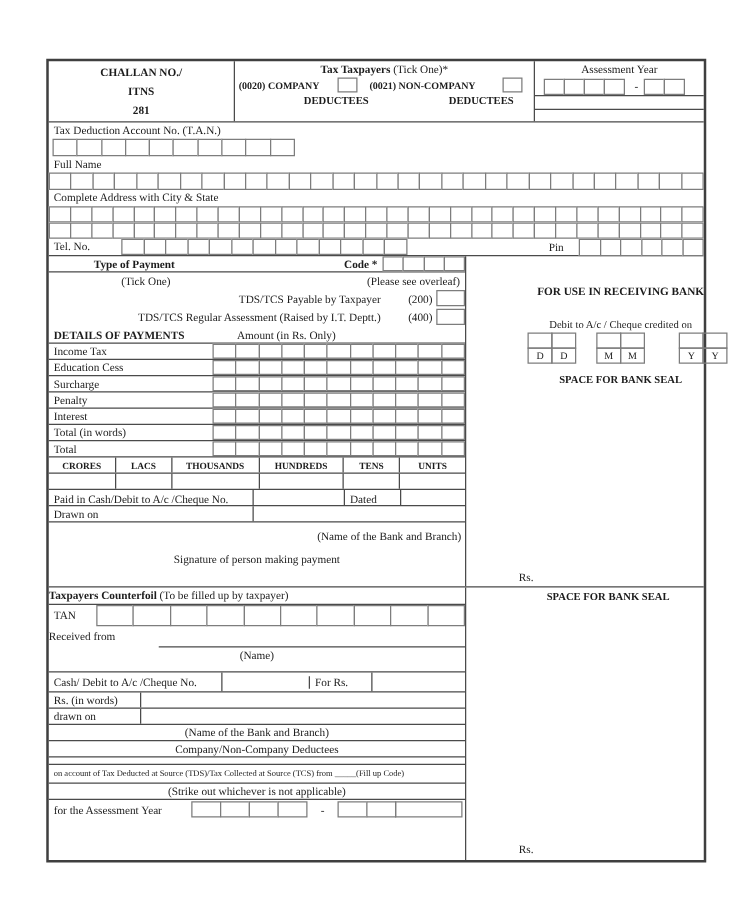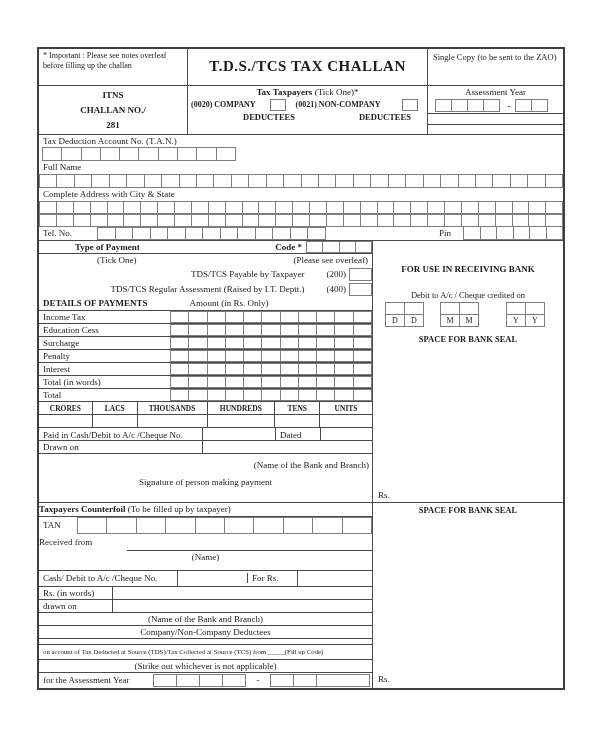--- a/index.html
+++ b/index.html
@@ -44,21 +44,21 @@
   .tanboxes { height:14px; width:194px; margin-left:3px; }
   .fullboxes { height:14px; }
   .addrboxes { height:13px; }
   .telrow { height:14px; display:flex; }
   .tel-label { width:58px; padding:1px 4px; }
   .telboxes { width:229px; }
   .pinwrap { flex:1; display:flex; justify-content:flex-end; align-items:center; }
   .pin-label { padding-right:12px; }
   .pinboxes { width:100px; height:14px; }
   
-  .split { display:flex; }
+  .split { display:flex;gap:37px; }
   .leftcol { width:334px; display:flex; flex-direction:column; }
   .rightcol { flex:1; display:flex; flex-direction:column; }
   .r-type { height:13px; display:flex; align-items:center; }
   .r-tick { height:13px; display:flex; align-items:center; }
   .codeboxes { width:66px; height:12px; }
   .codeboxes .bx { height:12px; }
   .r-2xx { height:15px; display:flex; align-items:center; justify-content:flex-end; }
   .sbox { width:23px; height:13px; border:1px solid #7d7d7d; margin-left:3px; flex:none; }
   .r-det { height:13px; display:flex; align-items:center; }
   .payrow { height:13px; display:flex; }
@@ -106,32 +106,25 @@
   .cf-ay-label { width:110px; }
   .cf-ayboxes .bx { flex:none; width:24px; height:13px; }
   .cf-ayboxes { display:flex; }
   .cf-dash { width:24px; text-align:center; }
 </style>
 </head>
 <body>
 
 <div class="form">
 
-  <div class="fr bb vd" style="height:37px">
-    <div class="note-cell"><span>* Important : Please see notes overleaf before filling up the challan</span></div>
-    <div class="title-cell">
-        <span>T.D.S./TCS TAX CHALLAN</span>
-      </div>
-    <div class="copy-cell"><span>Single Copy (to be sent to the ZAO)</span></div>
-  </div>
 
   <div class="fr bb vd" style="height:49px">
     <div class="challan-cell">
+      <div>CHALLAN NO./</div>
       <div>ITNS</div>
-      <div>CHALLAN NO./</div>
       <div>281</div>
     </div>
     <div class="taxapp-cell">
       <div class="l1"><span class="b">Tax Taxpayers</span><span> (Tick One)*</span></div>
       <div class="codes-line">
         <span>(0020) COMPANY</span>
         <span class="chk" style="margin-left:14px"></span>
         <span style="margin-left:10px">(0021) NON-COMPANY</span>
         <span class="chk" style="margin-left:auto; margin-right:6px"></span>
       </div>

